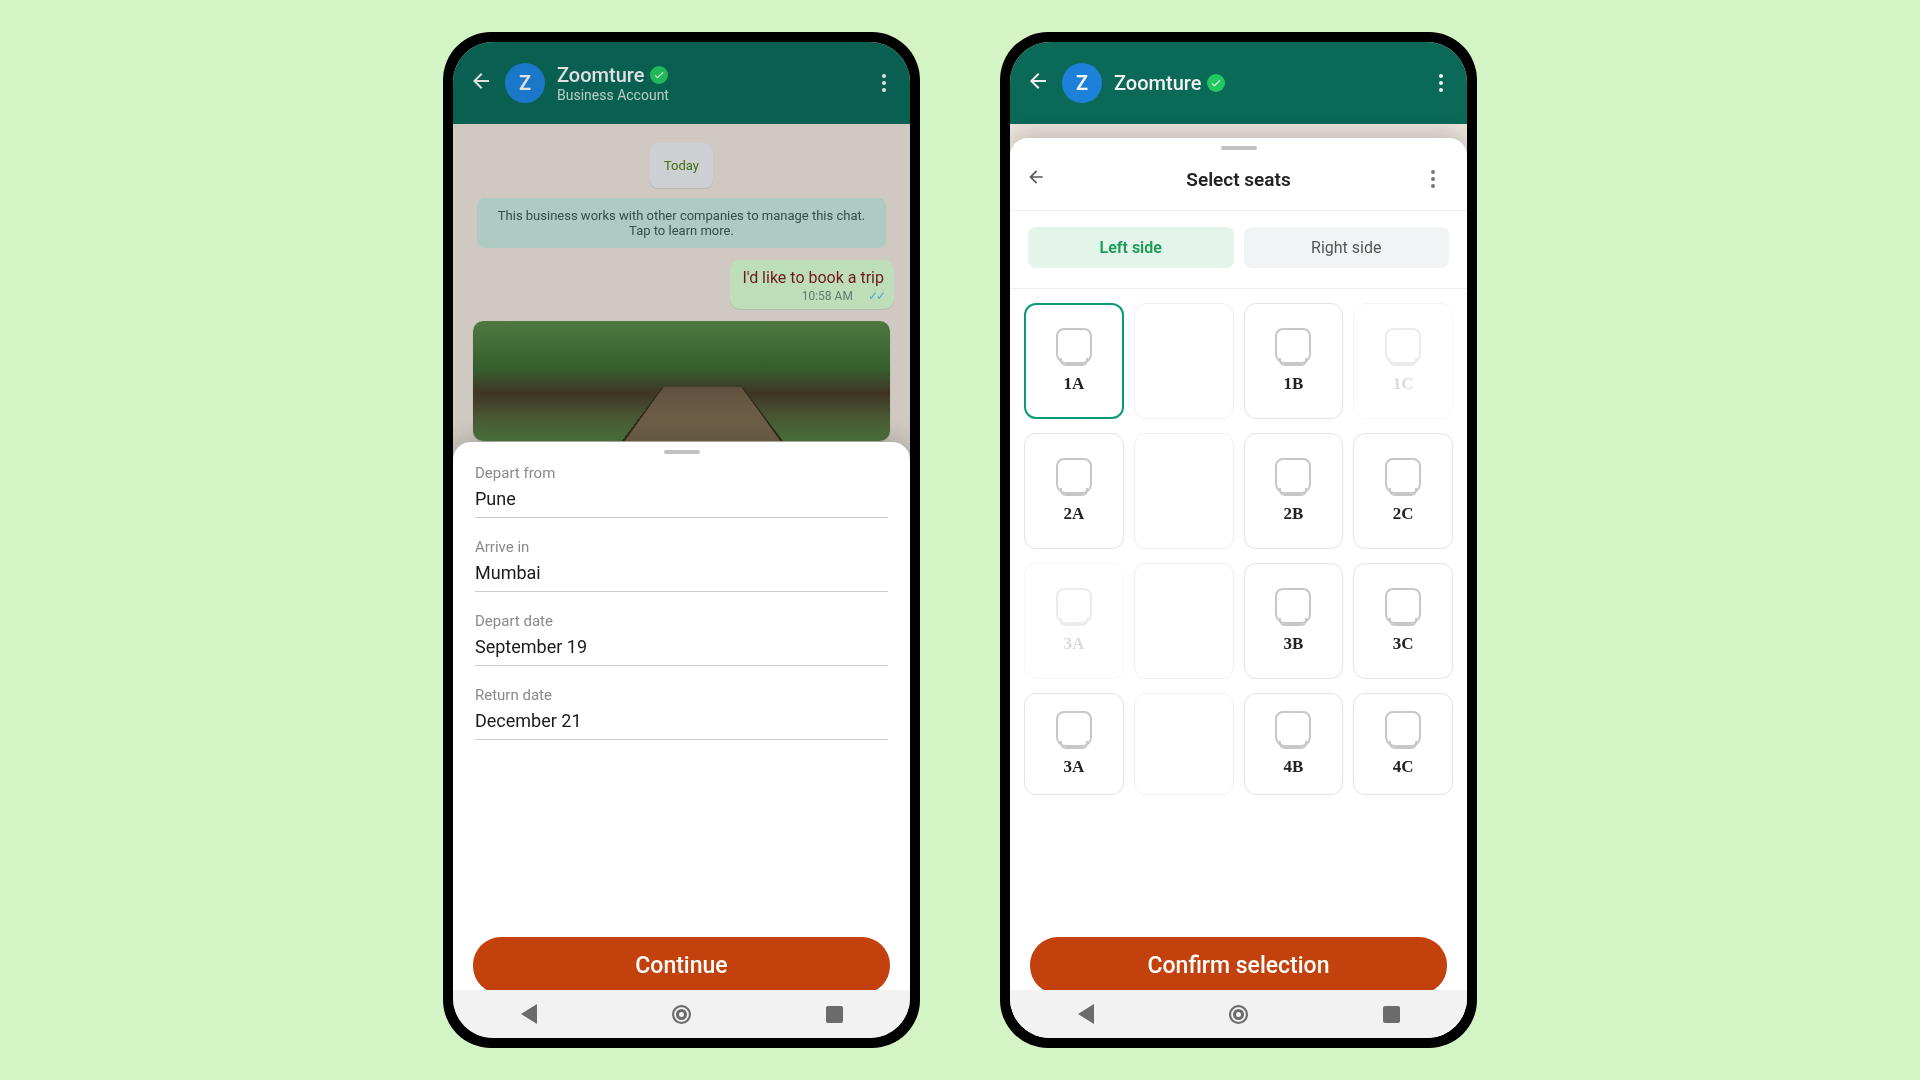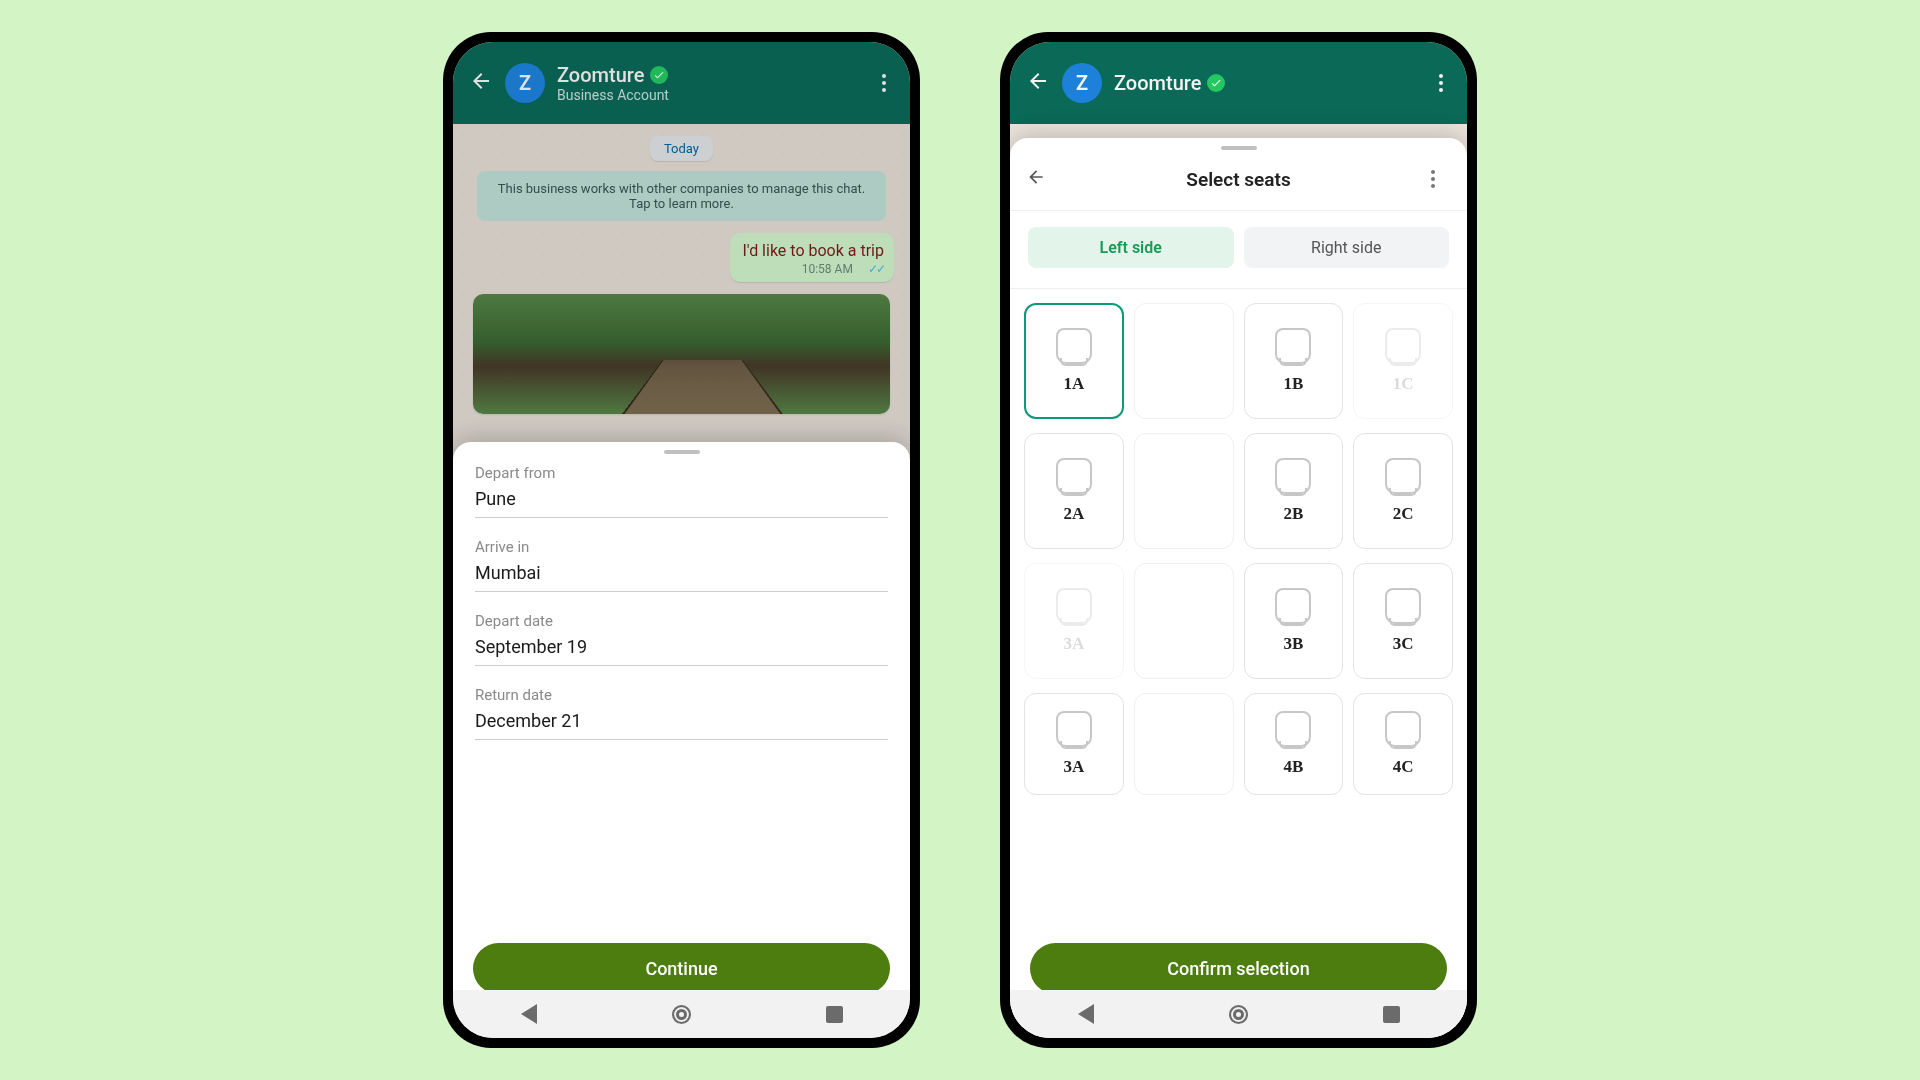--- a/index.html
+++ b/index.html
@@ -60,26 +60,26 @@
   .kebab { display: flex; flex-direction: column; gap: 3px; padding: 8px; }
   .kebab span { width: 4px; height: 4px; border-radius: 50%; background: #fff; }
   .kebab.dark span { background: #777; }
   .chat-body {
     background: #ece5dd;
     background-image: radial-gradient(rgba(0,0,0,0.02) 1px, transparent 1px);
     background-size: 20px 20px;
     padding: 12px 10px 0;
   }
   .day-pill {
-    margin: 0 auto 10px;
+    margin: 7px auto 10px;
     width: fit-content;
     background: #e9edf0;
-    color: #0369a1;
+    color: #4d7c0f;
     font-size: 13px;
-    padding: 5px 14px;
+    padding: 15px 14px;
     border-radius: 8px;
     box-shadow: 0 1px 1px rgba(0,0,0,0.1);
   }
   .info-banner {
     background: #c5e6de;
     color: #3a5a54;
     font-size: 13px;
     padding: 10px 16px;
     border-radius: 8px;
     text-align: center;
@@ -143,23 +143,23 @@
   .close-x svg, .back-sm svg { width: 20px; height: 20px; fill: #555; }
   .form { padding: 10px 22px 0; flex: 1; overflow: hidden; }
   .field { margin-bottom: 20px; }
   .field-label { font-size: 15px; color: #8a8a8a; margin-bottom: 6px; display: block; }
   .field-value {
     font-size: 18px; color: #1a1a1a; padding-bottom: 8px;
     border-bottom: 1px solid #ccc; width: 100%;
   }
   .primary-btn {
     margin: 8px 20px 12px;
-    background: #4d7c0f;
+    background: #c2410c;
     color: #fff;
-    font-size: 18px;
+    font-size: 23px;
     font-weight: 500;
     text-align: center;
     padding: 15px;
     border-radius: 28px;
   }
   .managed-line {
     text-align: center;
     font-size: 13px;
     color: #5a5a5a;
     padding-bottom: 14px;

